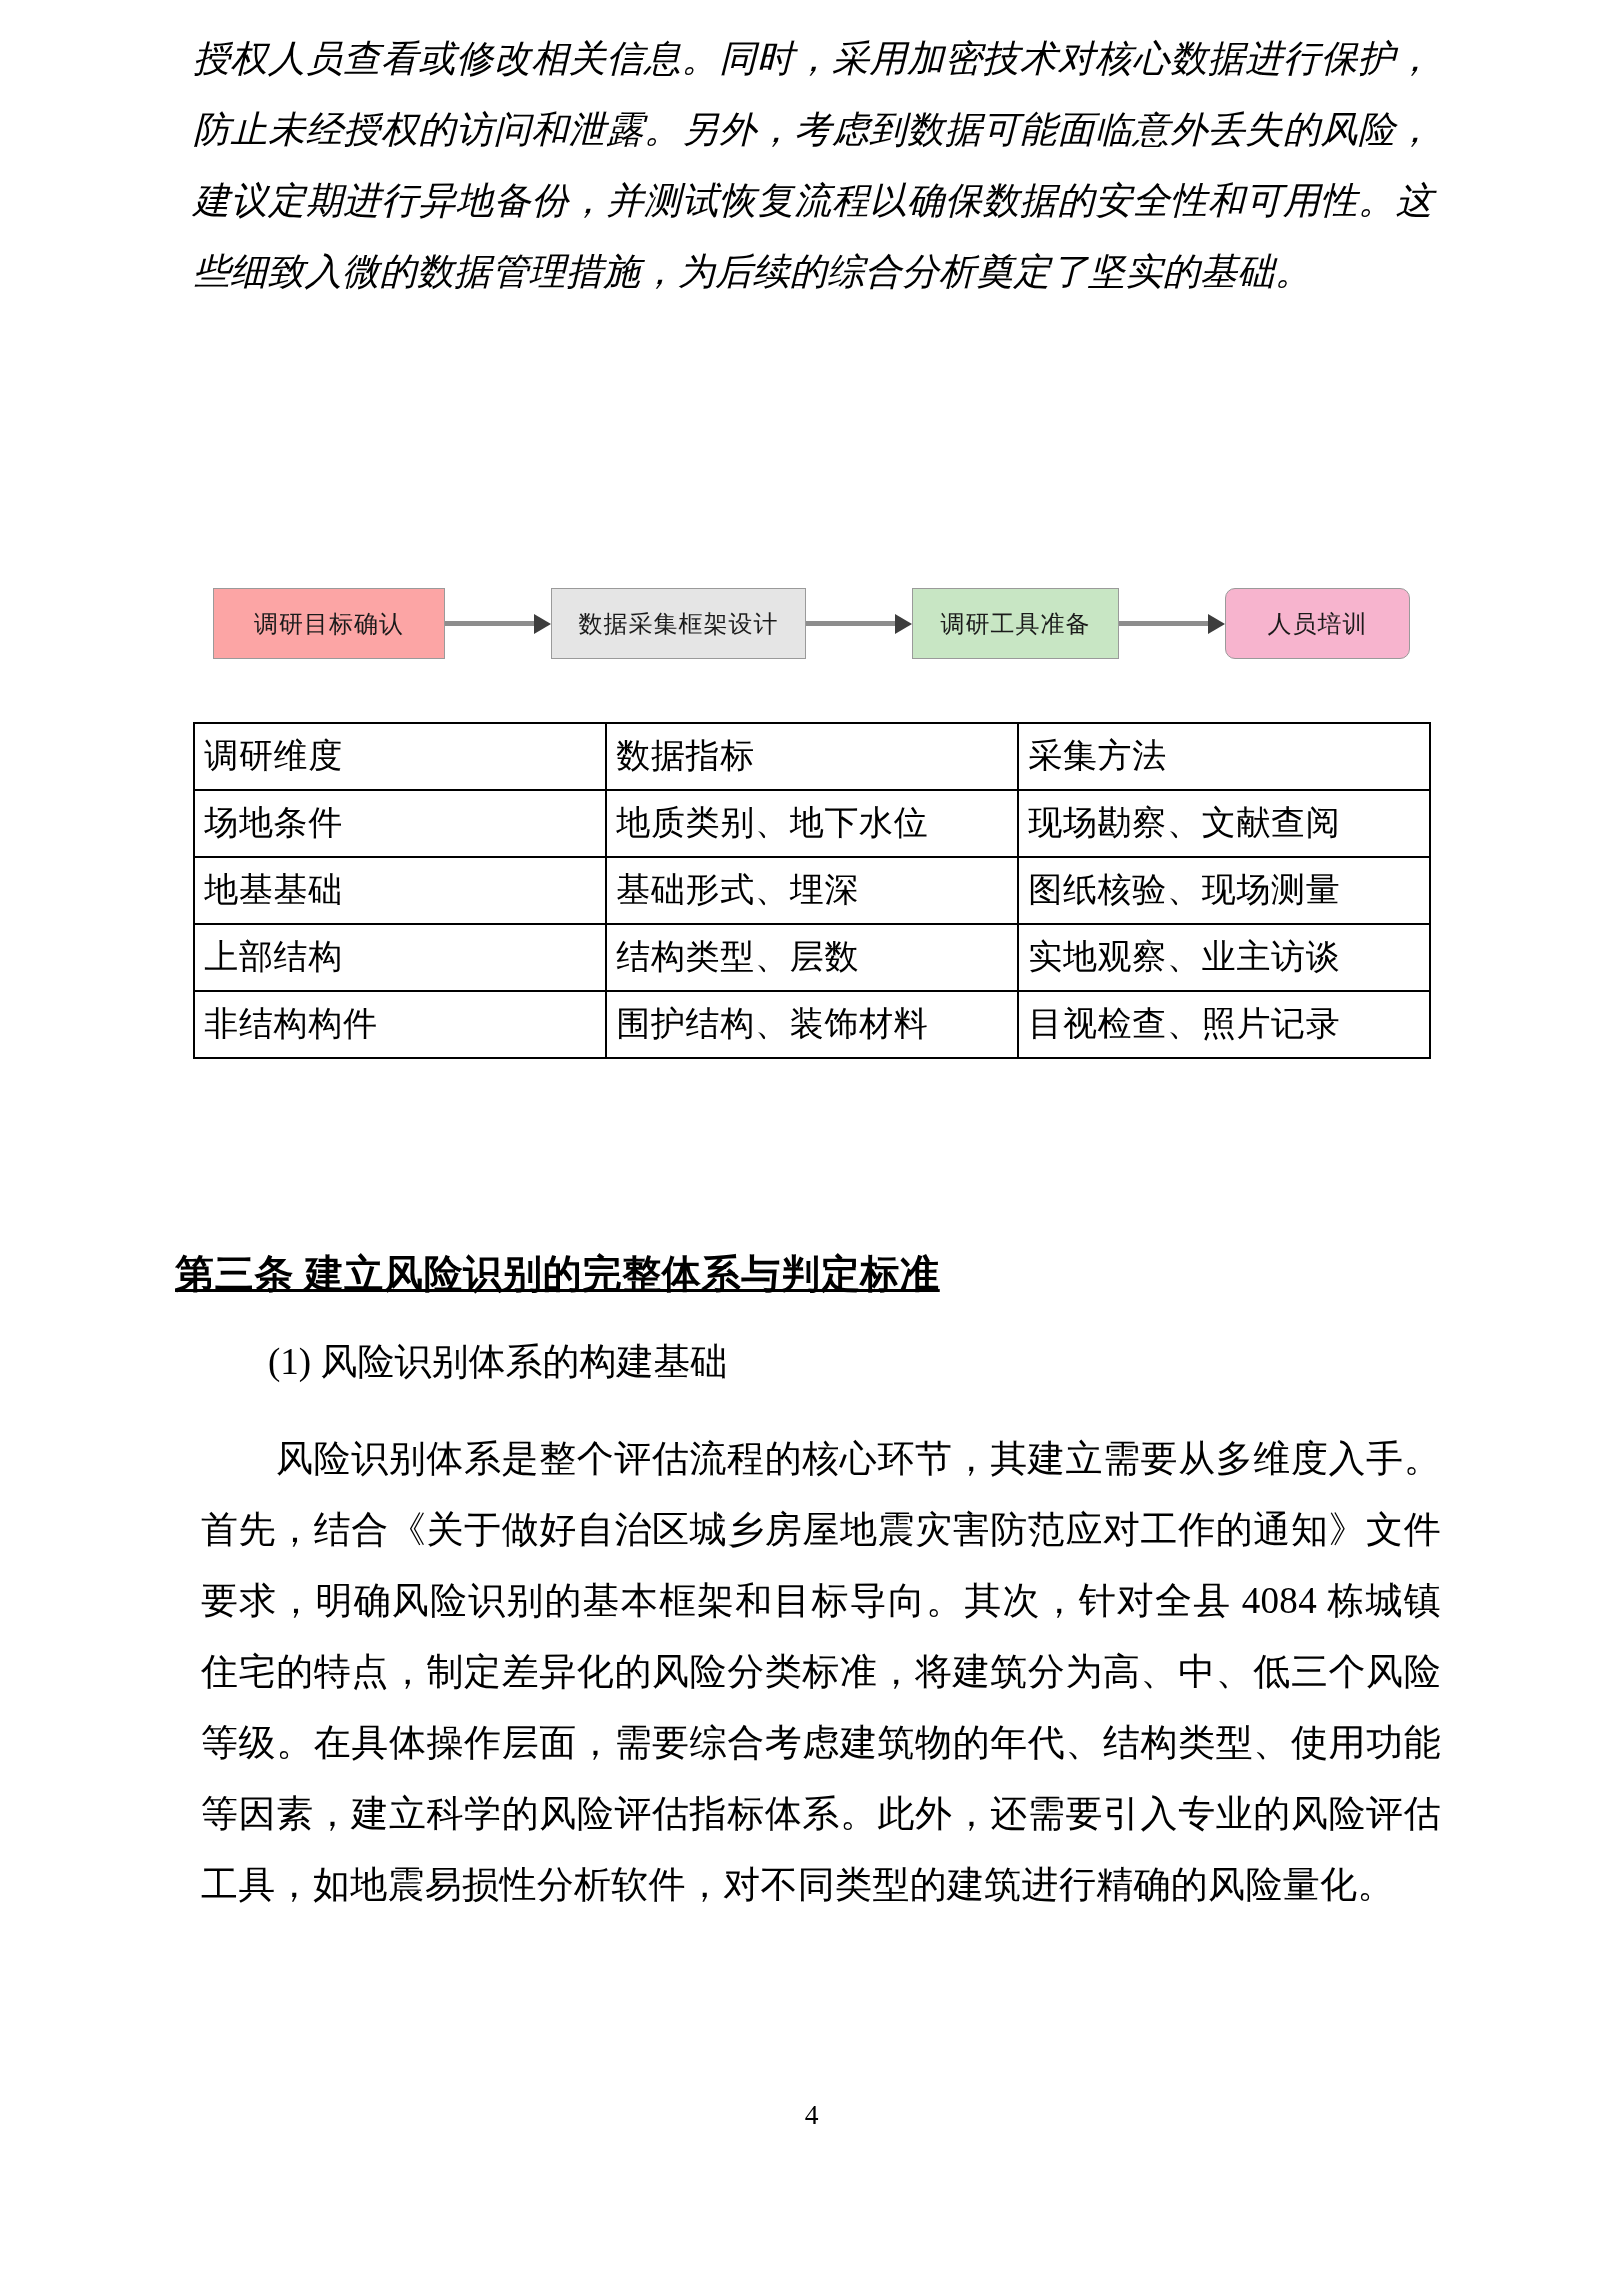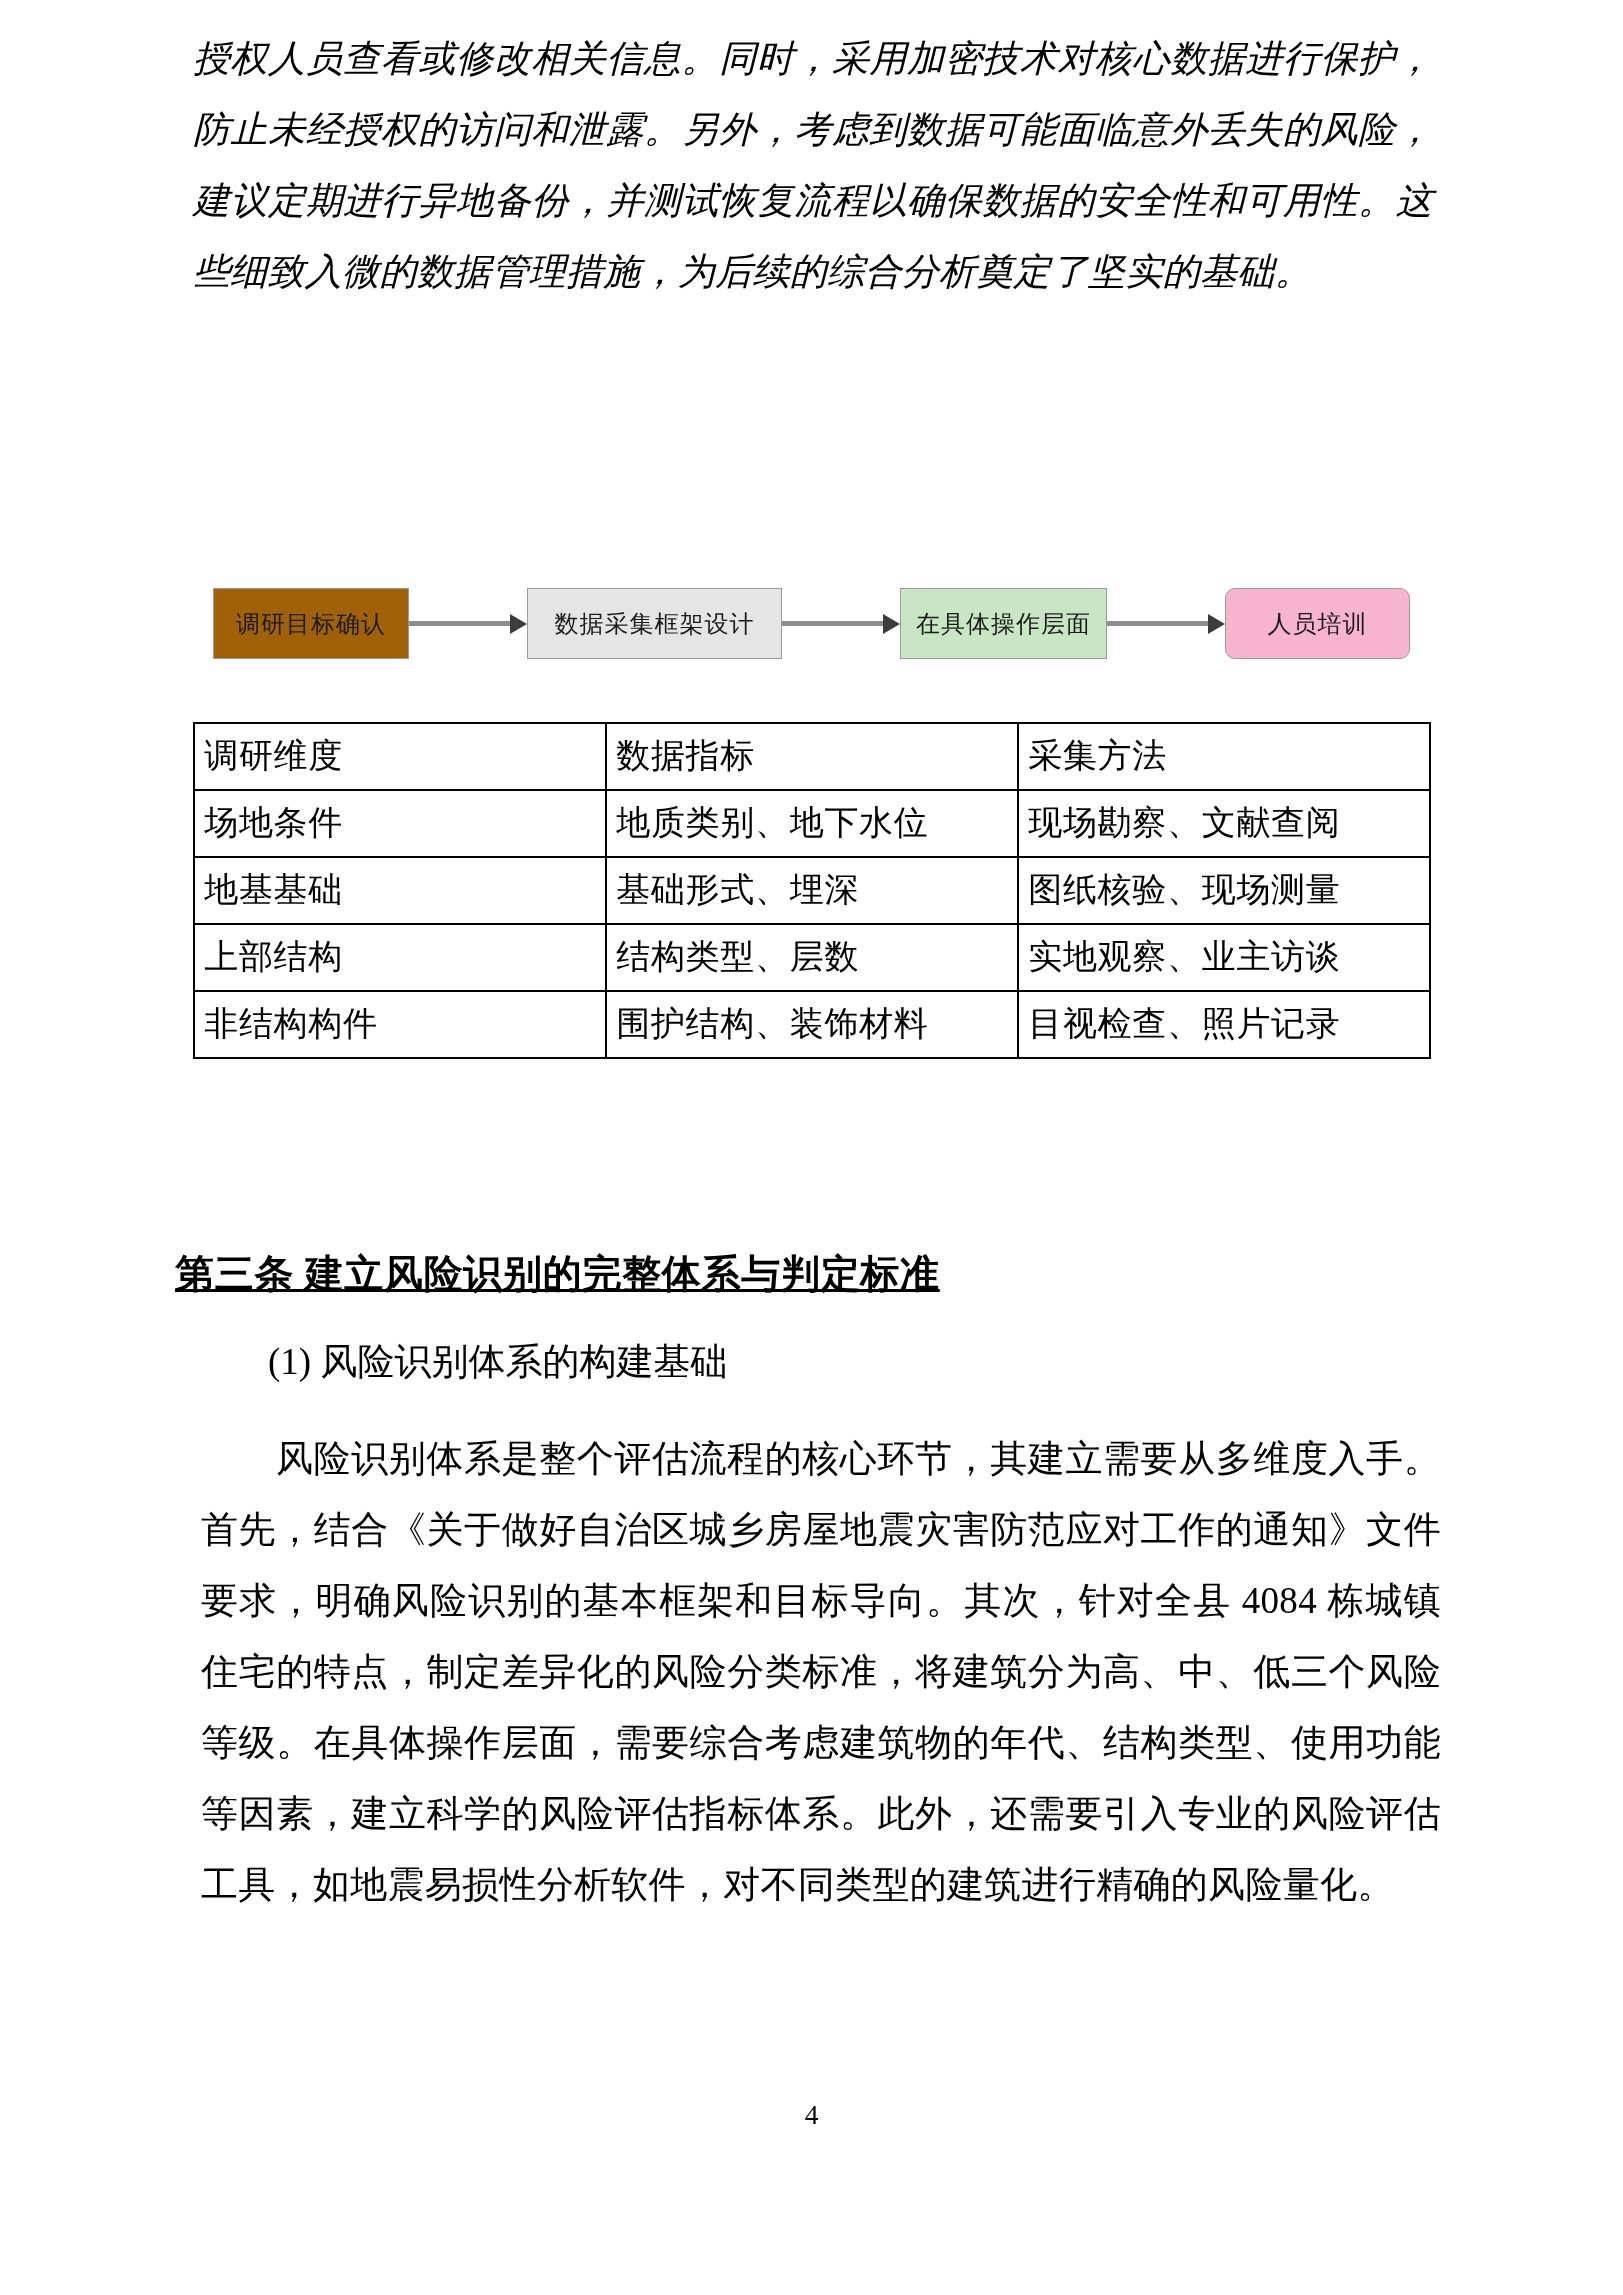--- a/index.html
+++ b/index.html
@@ -58,21 +58,21 @@
     align-items: center;
     justify-content: center;
     border: 0.7px solid #9a9a9a;
     box-sizing: border-box;
     font-family: "Liberation Sans", "DejaVu Sans", sans-serif;
     font-size: 24px;
     letter-spacing: 1px;
     color: #1a1a1a;
     white-space: nowrap;
   }
-  .flow-box.b1 { width: 196px; background: #a16207; }
+  .flow-box.b1 { width: 232px; background: #fca5a5; }
   .flow-box.b2 { width: 255px; background: #e5e5e5; }
   .flow-box.b3 { width: 207px; background: #c8e6c4; }
   .flow-box.b4 { width: 185px; background: #f7b4ce; border-radius: 10px; }
 
   .flow-arrow {
     flex: 1 1 auto;
     position: relative;
     display: flex;
     align-items: center;
     justify-content: center;
@@ -179,21 +179,21 @@
       <span class="head"></span>
     </div>
     <div class="flow-box b2">
       <span>数据采集框架设计</span>
     </div>
     <div class="flow-arrow">
       <span class="shaft"></span>
       <span class="head"></span>
     </div>
     <div class="flow-box b3">
-      <span>在具体操作层面</span>
+      <span>调研工具准备</span>
     </div>
     <div class="flow-arrow">
       <span class="shaft"></span>
       <span class="head"></span>
     </div>
     <div class="flow-box b4">
       <span>人员培训</span>
     </div>
   </div>
 

